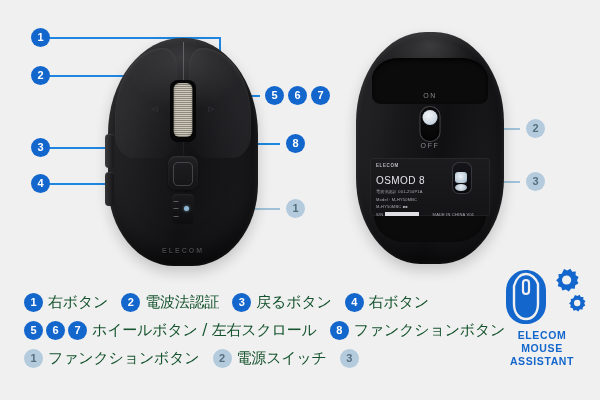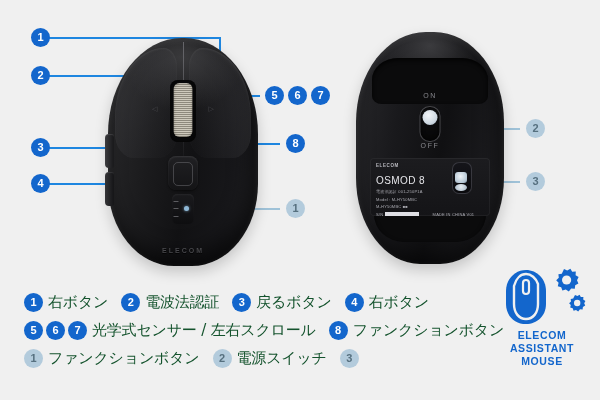--- a/index.html
+++ b/index.html
@@ -545,21 +545,21 @@
         <span class="legend-badge">4</span>
         <span class="legend-text">右ボタン</span>
       </div>
     </div>
 
     <div class="legend-row">
       <div class="legend-item">
         <span class="legend-badge tight">5</span>
         <span class="legend-badge tight">6</span>
         <span class="legend-badge">7</span>
-        <span class="legend-text">光学式センサー / 左右スクロール</span>
+        <span class="legend-text">ホイールボタン / 左右スクロール</span>
       </div>
       <div class="legend-item">
         <span class="legend-badge">8</span>
         <span class="legend-text">ファンクションボタン</span>
       </div>
     </div>
 
     <div class="legend-row">
       <div class="legend-item">
         <span class="legend-badge pale">1</span>
@@ -587,18 +587,18 @@
           <circle cx="2.6" cy="-2" r="4.6" fill="#f0f0f0"></circle>
         </g>
         <g fill="#1366cc" transform="translate(79,36)">
           <path d="M0,-9 L2.4,-8 L4.6,-9.2 L5.8,-6.9 L8.4,-7 L8.2,-4.4 L10.4,-3 L9.2,-0.7 L10.2,1.6 L7.9,2.9 L7.6,5.5 L5,5.3 L3.2,7.4 L1,6.1 L-1.4,6.8 L-2.3,4.3 L-4.8,3.6 L-4.2,1.1 L-5.9,-0.8 L-4,-2.5 L-4.3,-5.1 L-1.8,-5.4 Z"></path>
           <circle cx="2.2" cy="-1" r="3.2" fill="#f0f0f0"></circle>
         </g>
       </svg>
     </div>
     <div class="assistant-text">
       <div>ELECOM</div>
+      <div>MOUSE</div>
       <div>ASSISTANT</div>
-      <div>MOUSE</div>
     </div>
   </div>
 
 </div>
 
 </body></html>

